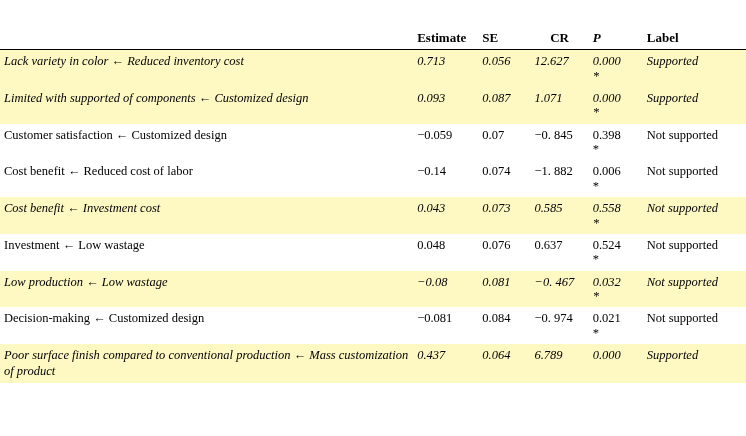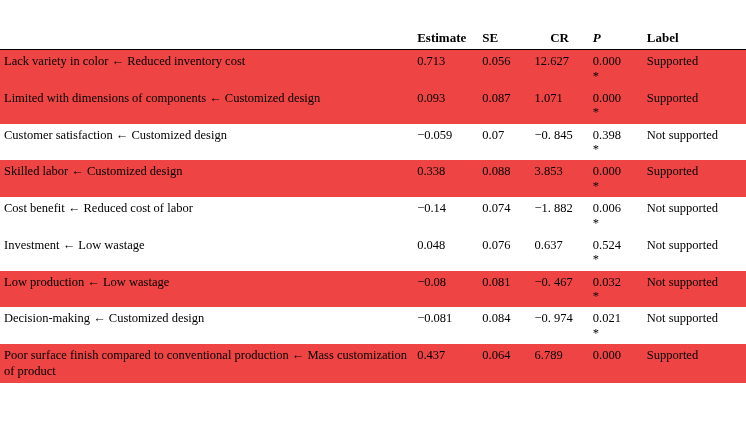--- a/index.html
+++ b/index.html
@@ -45,21 +45,22 @@
   table.results th.cr-col  { width: 52px; text-align: center; }
   table.results th.p-col   { width: 48px; font-style: italic; }
   table.results th.label-col { width: 100px; }
 
   table.results td {
     vertical-align: top;
     padding: 4px 4px 4px 4px;
     line-height: 1.25;
   }
   table.results tbody tr.shade td {
-    background: #ef4444;
+    background: #fef9c3;
+    font-style: italic;
   }
   td.desc {
     padding-left: 4px;
     padding-right: 8px;
   }
   td.num {
     white-space: normal;
   }
   td.p-val {
     white-space: normal;
@@ -90,49 +91,49 @@
     <tbody id="table-body">
         <tr class="shade">
           <td class="desc">Lack variety in color ← Reduced inventory cost</td>
           <td class="num">0.713</td>
           <td class="num">0.056</td>
           <td class="num">12.627</td>
           <td class="p-val"><span>0.000</span><span class="star">*</span></td>
           <td class="label">Supported</td>
         </tr>
         <tr class="shade">
-          <td class="desc">Limited with dimensions of components ← Customized design</td>
+          <td class="desc">Limited with supported of components ← Customized design</td>
           <td class="num">0.093</td>
           <td class="num">0.087</td>
           <td class="num">1.071</td>
           <td class="p-val"><span>0.000</span><span class="star">*</span></td>
           <td class="label">Supported</td>
         </tr>
         <tr>
           <td class="desc">Customer satisfaction ← Customized design</td>
           <td class="num">−0.059</td>
           <td class="num">0.07</td>
           <td class="num">−0. 845</td>
           <td class="p-val"><span>0.398</span><span class="star">*</span></td>
           <td class="label">Not supported</td>
         </tr>
-        <tr class="shade">
-          <td class="desc">Skilled labor ← Customized design</td>
-          <td class="num">0.338</td>
-          <td class="num">0.088</td>
-          <td class="num">3.853</td>
-          <td class="p-val"><span>0.000</span><span class="star">*</span></td>
-          <td class="label">Supported</td>
-        </tr>
         <tr>
           <td class="desc">Cost benefit ← Reduced cost of labor</td>
           <td class="num">−0.14</td>
           <td class="num">0.074</td>
           <td class="num">−1. 882</td>
           <td class="p-val"><span>0.006</span><span class="star">*</span></td>
+          <td class="label">Not supported</td>
+        </tr>
+        <tr class="shade">
+          <td class="desc">Cost benefit ← Investment cost</td>
+          <td class="num">0.043</td>
+          <td class="num">0.073</td>
+          <td class="num">0.585</td>
+          <td class="p-val"><span>0.558</span><span class="star">*</span></td>
           <td class="label">Not supported</td>
         </tr>
         <tr>
           <td class="desc">Investment ← Low wastage</td>
           <td class="num">0.048</td>
           <td class="num">0.076</td>
           <td class="num">0.637</td>
           <td class="p-val"><span>0.524</span><span class="star">*</span></td>
           <td class="label">Not supported</td>
         </tr>

